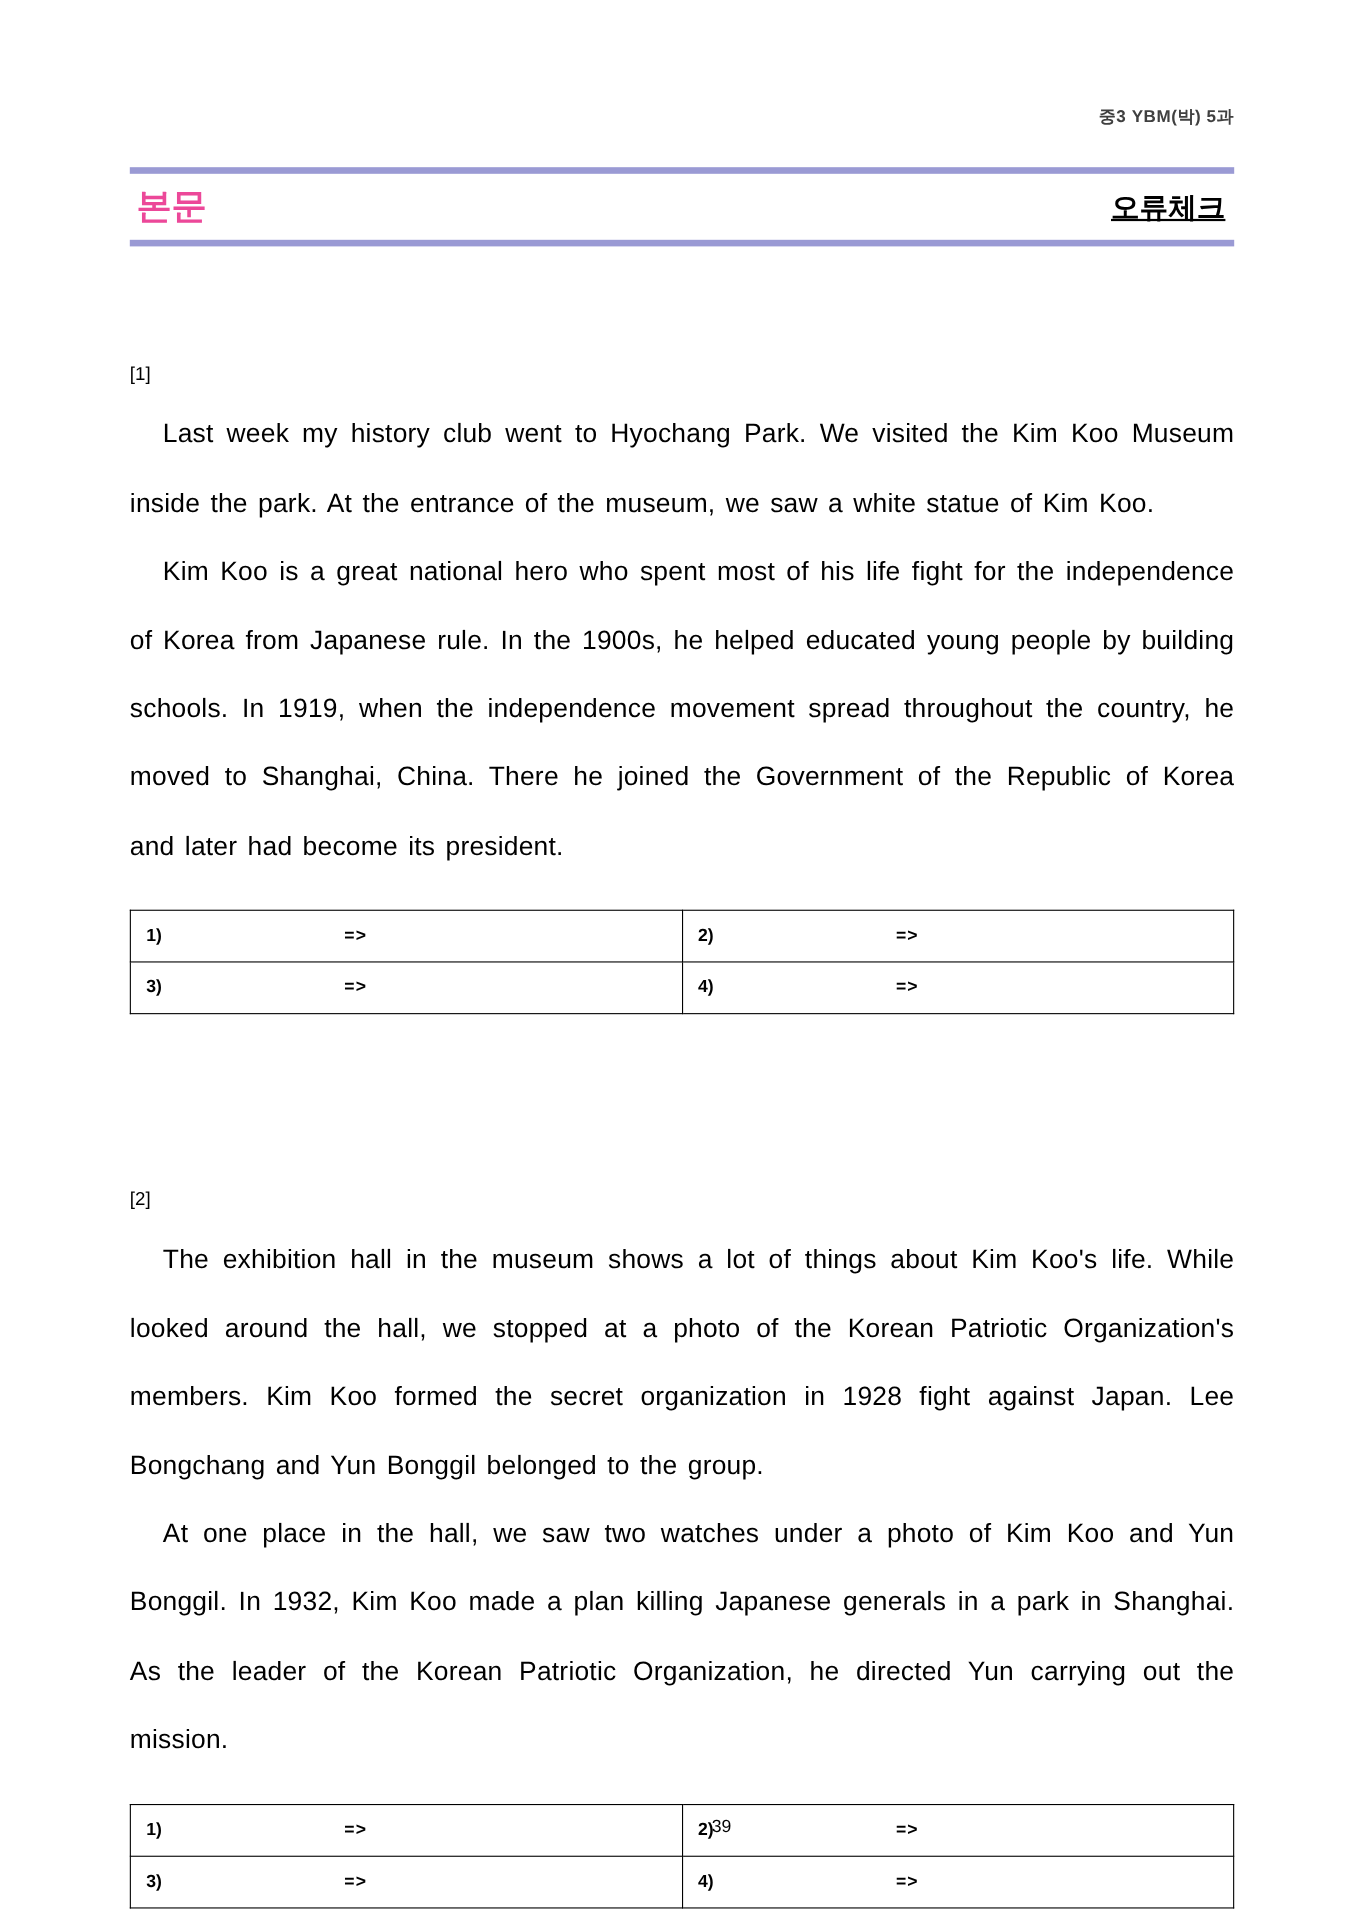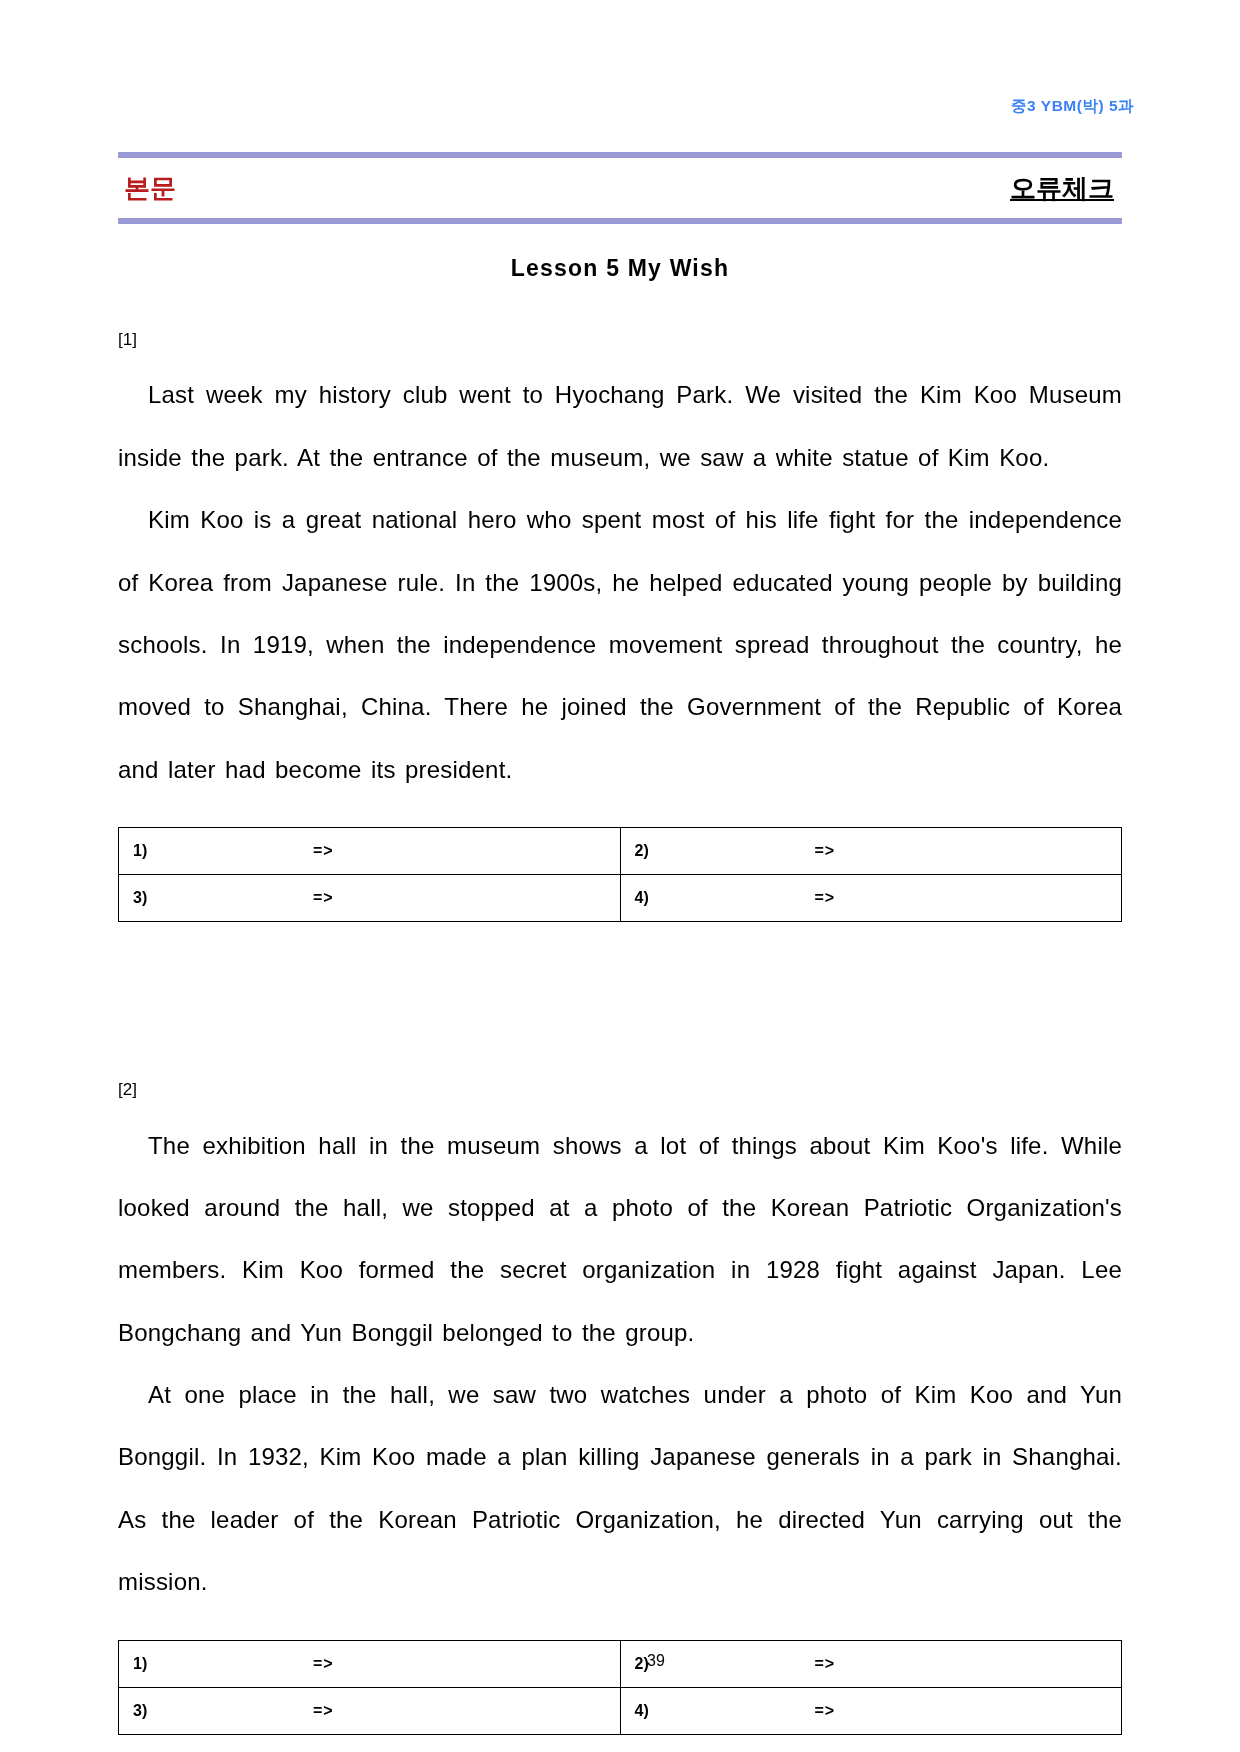--- a/index.html
+++ b/index.html
@@ -18,24 +18,24 @@
   .page {
     position: relative;
     width: 1240px;
     height: 1752px;
     box-sizing: border-box;
     padding: 0 118px;
   }
   .corner-label {
     position: absolute;
     top: 96px;
-    right: 106px;
+    right: 118px;
     font-size: 15.5px;
     font-weight: bold;
-    color: #3b82f6;
+    color: #404040;
     letter-spacing: 0.5px;
     white-space: nowrap;
   }
   .header-band {
     position: absolute;
     top: 152px;
     left: 118px;
     right: 118px;
     height: 72px;
   }
@@ -49,23 +49,23 @@
   }
   .header-inner {
     height: 60px;
     display: flex;
     align-items: center;
     justify-content: space-between;
     padding: 0 8px 0 6px;
     box-sizing: border-box;
   }
   .header-left {
-    font-size: 26px;
-    font-weight: bold;
-    color: #b91c1c;
+    font-size: 32px;
+    font-weight: bold;
+    color: #ec4899;
   }
   .header-right {
     font-size: 26px;
     font-weight: bold;
     color: #000;
     text-decoration: underline;
   }
   .doc-title {
     position: absolute;
     top: 255px;
@@ -149,21 +149,20 @@
 
   <div class="header-band">
     <div class="header-rule"></div>
     <div class="header-inner">
       <div class="header-left">본문</div>
       <div class="header-right">오류체크</div>
     </div>
     <div class="header-rule bottom"></div>
   </div>
 
-  <div class="doc-title">Lesson 5  My Wish</div>
 
   <div class="content">
 
     <div>
       <div class="section-num">[1]</div>
       <p class="para">Last week my history club went to Hyochang Park. We visited the Kim Koo Museum inside the park. At the entrance of the museum, we saw a white statue of Kim Koo.</p>
       <p class="para">Kim Koo is a great national hero who spent most of his life fight for the independence of Korea from Japanese rule. In the 1900s, he helped educated young people by building schools. In 1919, when the independence movement spread throughout the country, he moved to Shanghai, China. There he joined the Government of the Republic of Korea and later had become its president.</p>
 
       <table class="answer-table">
         <tbody>

